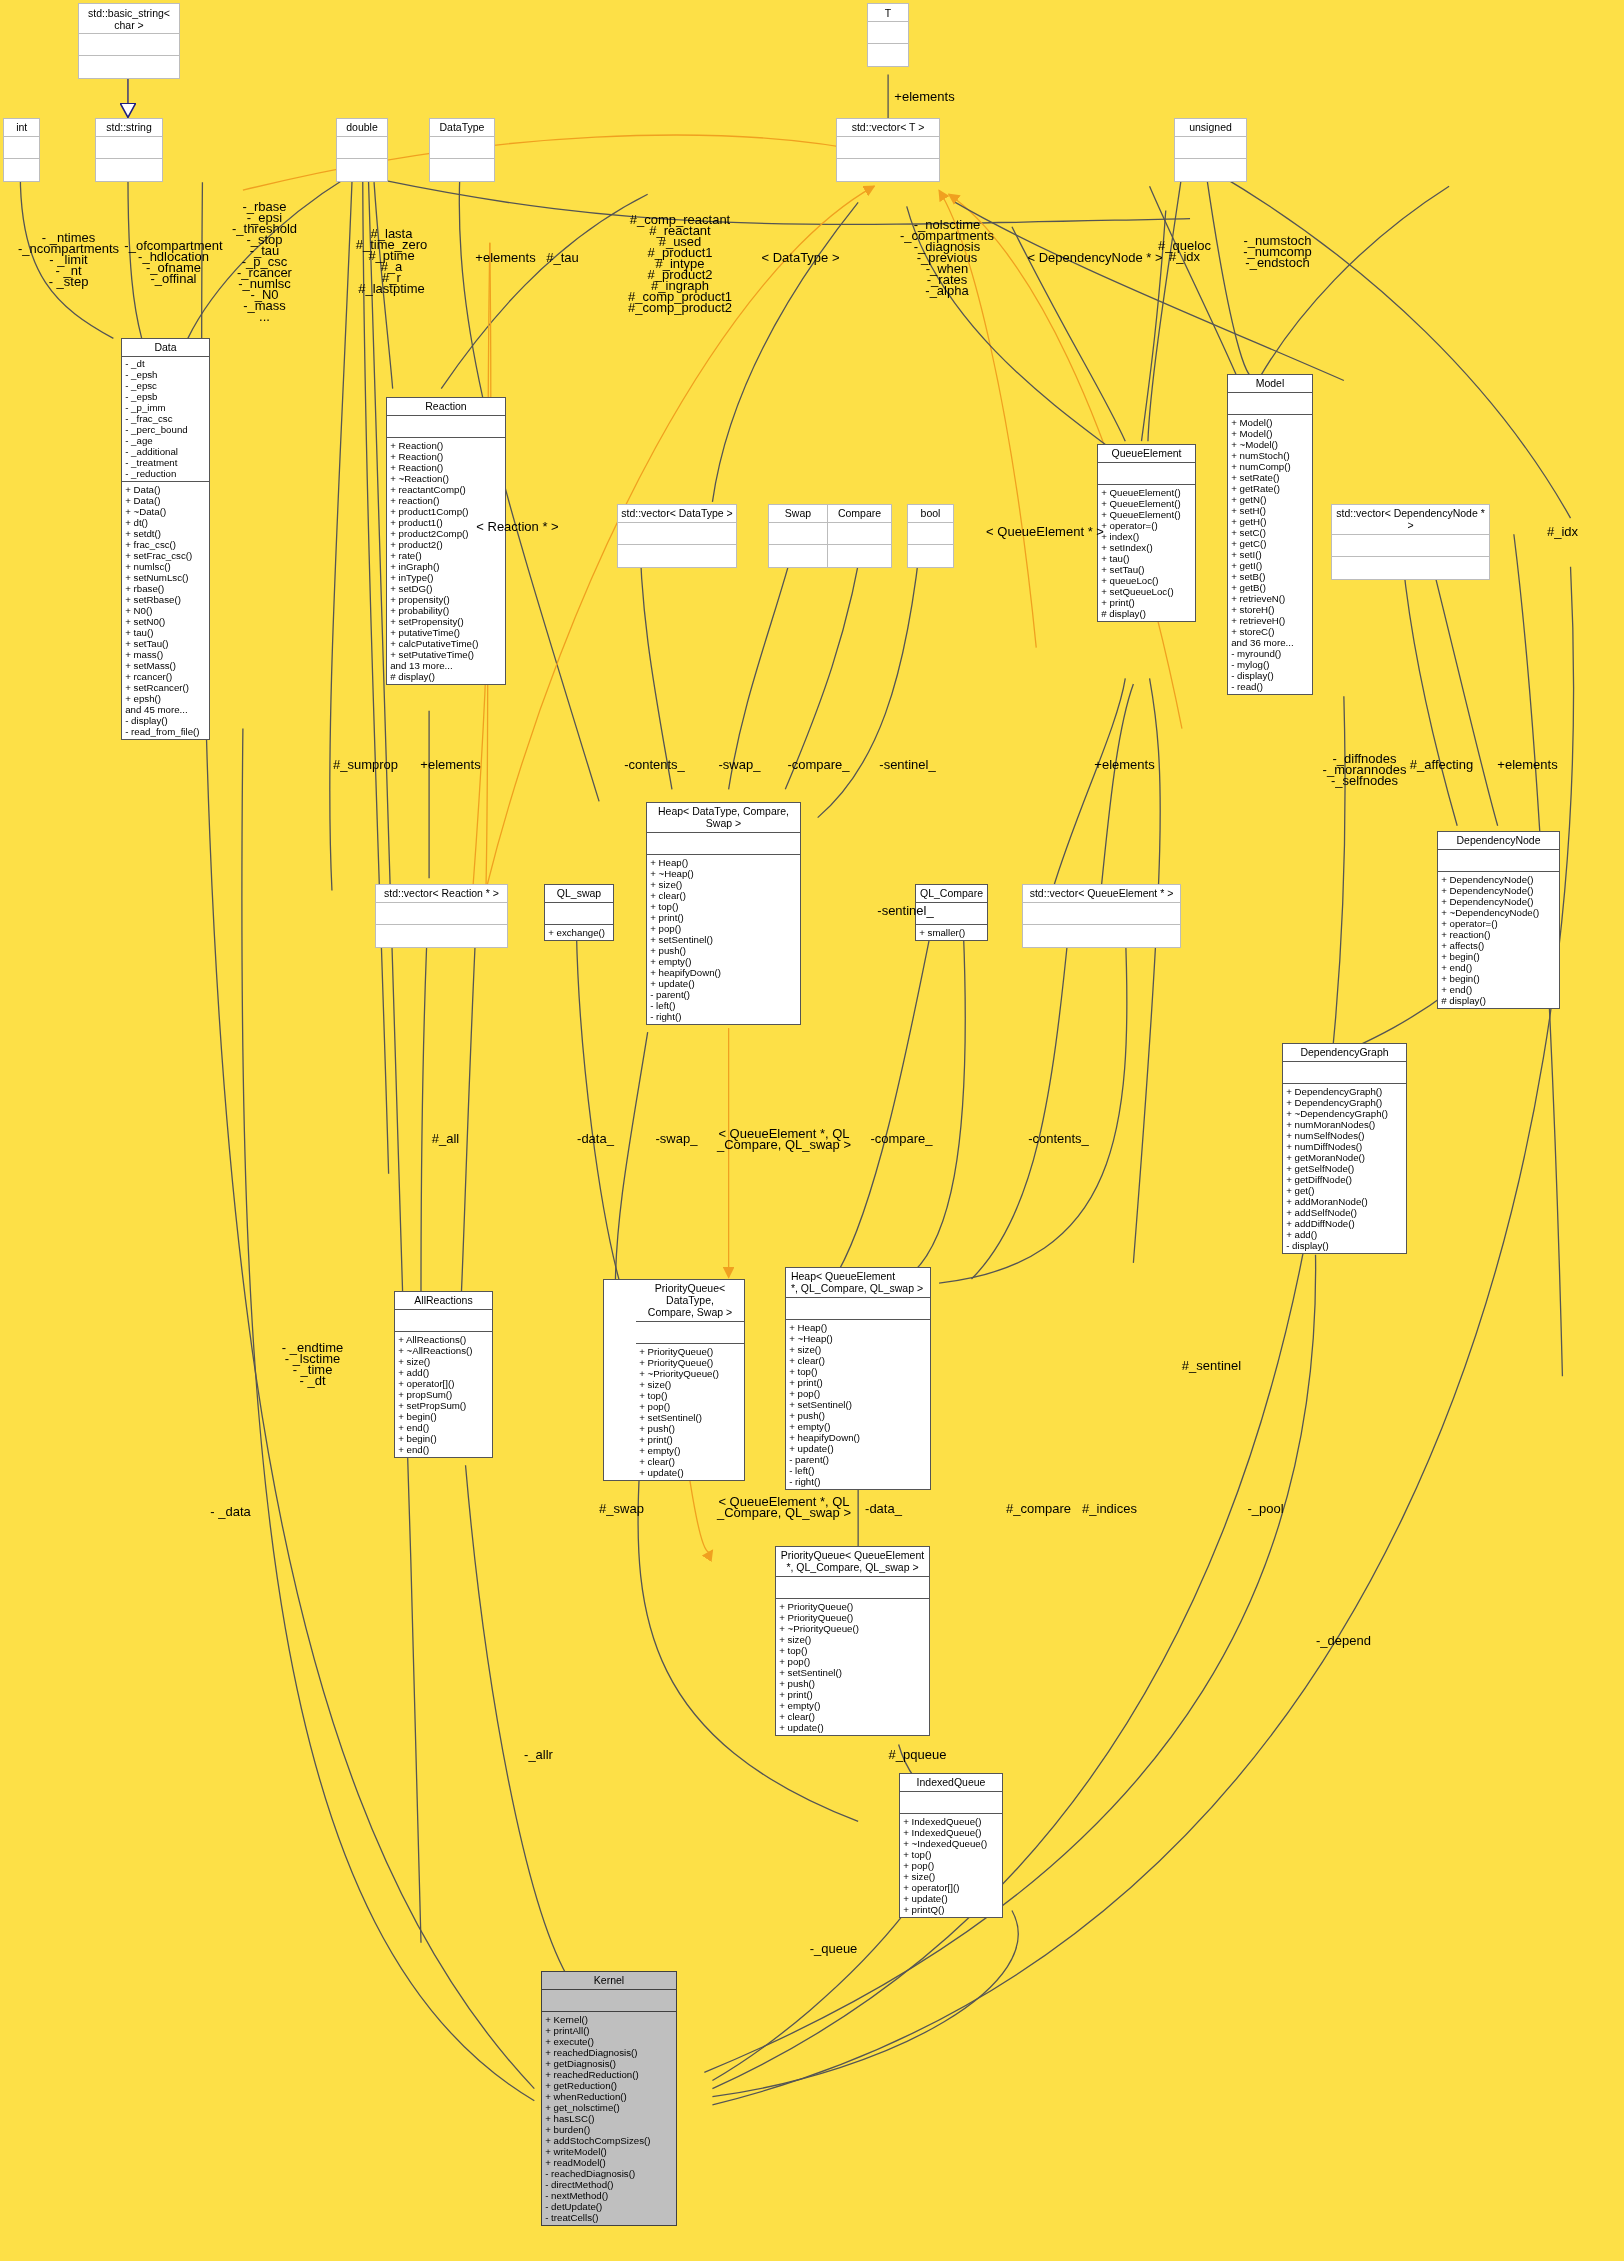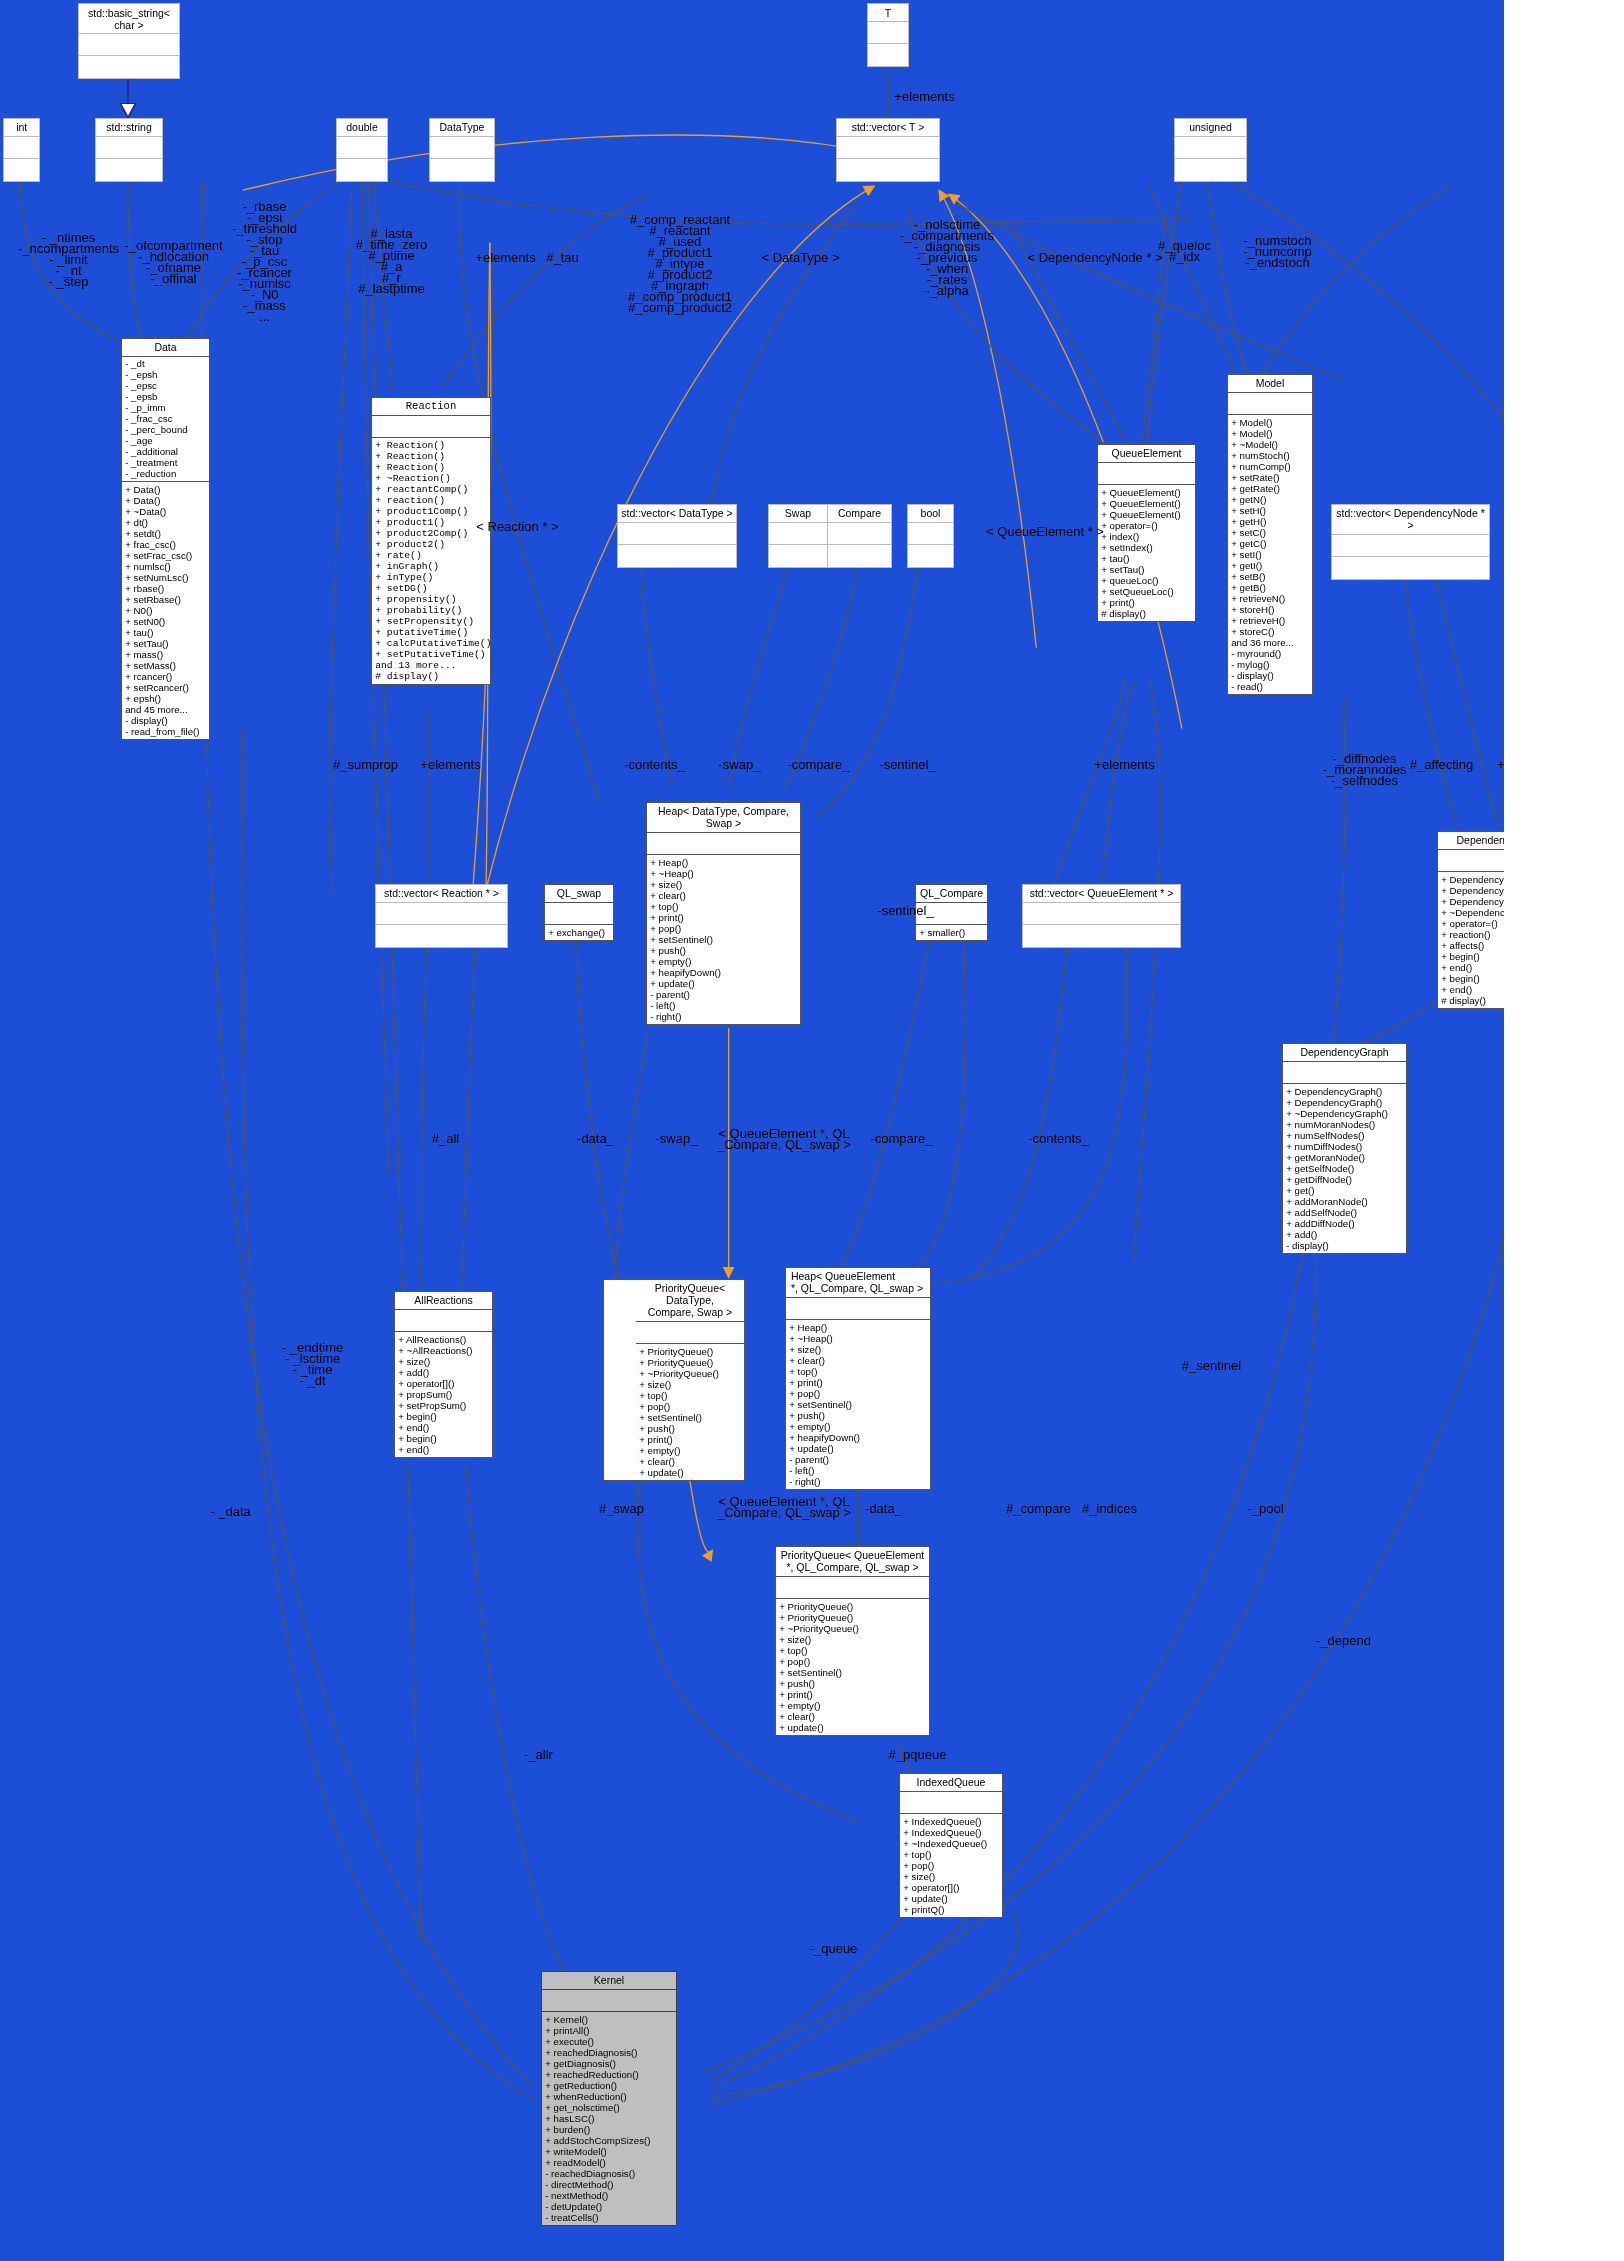--- a/index.html
+++ b/index.html
@@ -1,18 +1,18 @@
 <!DOCTYPE html>
 <html style="font-size:13px"><head>
 <meta charset="utf-8">
 <title>Kernel Collaboration Diagram</title>
 <style>
   html,body{margin:0;padding:0;background:#ffffff;}
   body{font-family:"Liberation Sans", sans-serif;}
-  #canvas{position:relative;width:1504px;height:2261px;overflow:hidden;background:#1d4ed8;}
+  #canvas{position:relative;width:1624px;height:2261px;overflow:hidden;background:#fde047;}
   svg.edges{position:absolute;left:0;top:0;width:1624px;height:2261px;pointer-events:none;}
 
   .node{position:absolute;box-sizing:border-box;background:#ffffff;border:0.8px solid #555;}
   .node.light{border:0.8px solid #bcbcbc;}
   .node.kernel{background:#bfbfbf;border:0.8px solid #404040;}
   .node .title{
     text-align:center;font-size:10.5px;line-height:12px;color:#000;
     padding:2.4px 1.6px 2.4px 1.6px;border-bottom:0.8px solid #555;
   }
   .node.light .title{border-bottom:0.8px solid #bcbcbc;}
@@ -223,21 +223,21 @@
       <div>+ setMass()</div>
       <div>+ rcancer()</div>
       <div>+ setRcancer()</div>
       <div>+ epsh()</div>
       <div>and 45 more...</div>
       <div>- display()</div>
       <div>- read_from_file()</div>
     </div>
   </div>
 
-  <div class="node" style="left:371px;top:397px;width:120px;font-family:Liberation Mono, monospace;">
+  <div class="node" style="left:386px;top:397px;width:120px;">
     <div class="title">Reaction</div>
     <div class="attrs empty-row"></div>
     <div class="ops">
       <div>+ Reaction()</div>
       <div>+ Reaction()</div>
       <div>+ Reaction()</div>
       <div>+ ~Reaction()</div>
       <div>+ reactantComp()</div>
       <div>+ reaction()</div>
       <div>+ product1Comp()</div>

